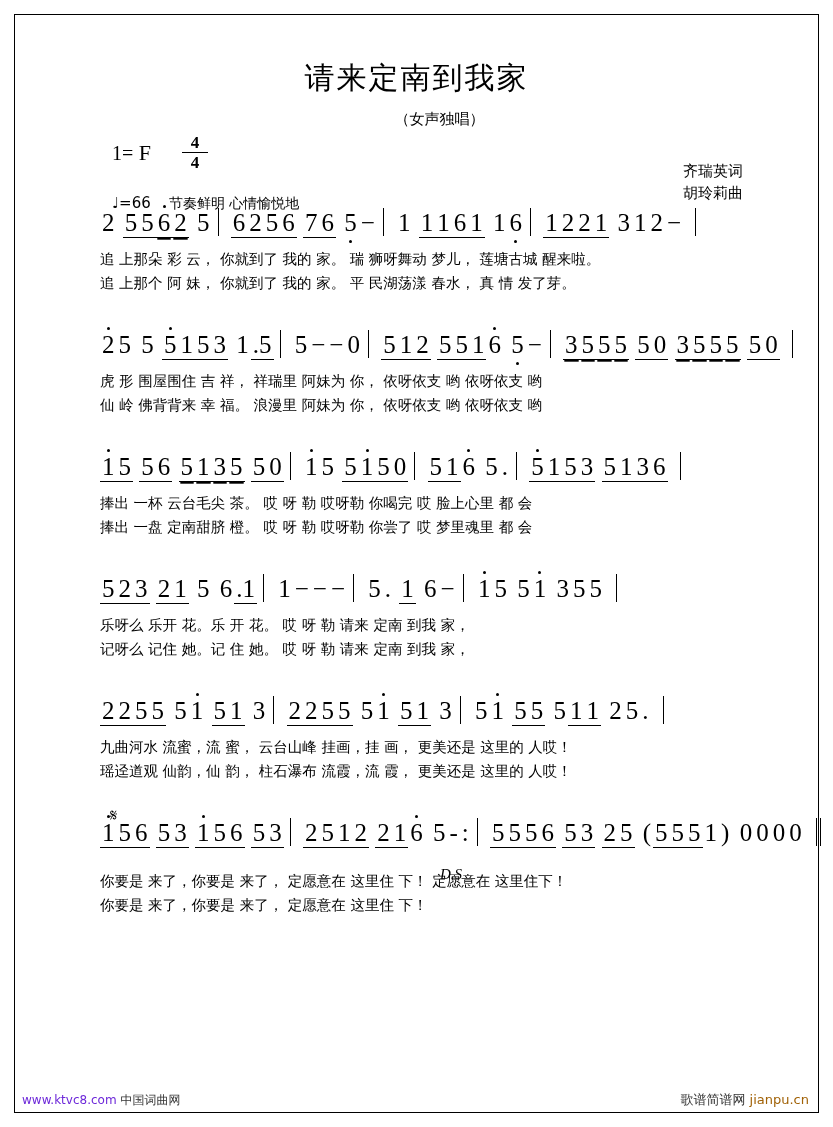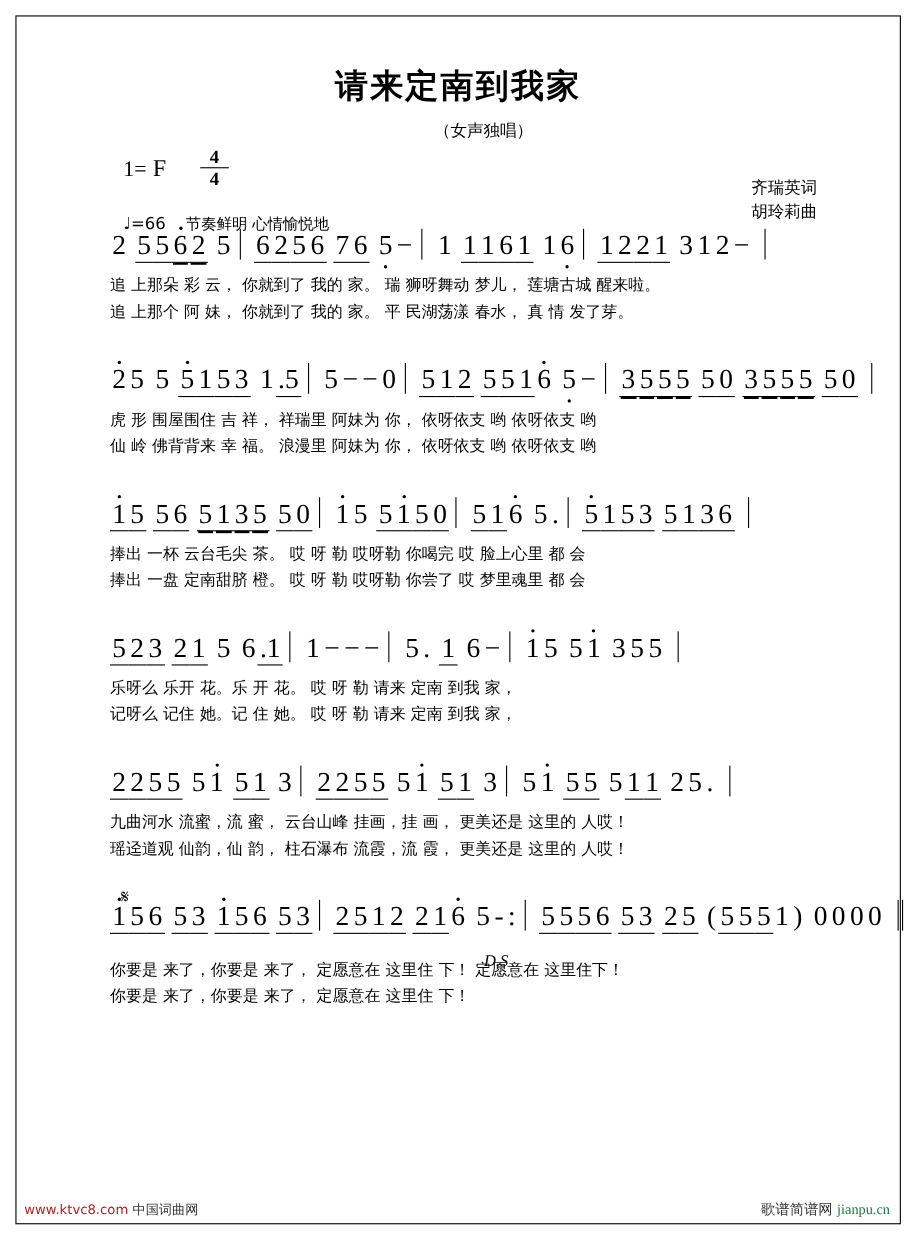--- a/index.html
+++ b/index.html
@@ -28,21 +28,21 @@
     border: 1px solid #000;
     box-sizing: border-box;
   }
   .title {
     position: absolute;
     top: 58px;
     left: 0;
     width: 833px;
     text-align: center;
     font-family: "DejaVu Sans", sans-serif;
-    font-weight: bold;
+    font-weight: normal;
     font-size: 30px;
     letter-spacing: 2px;
   }
   .subtitle {
     position: absolute;
     top: 110px;
     left: 0;
     width: 833px;
     text-align: center;
     font-family: "DejaVu Sans", sans-serif;
@@ -168,30 +168,30 @@
     background: #000;
   }
   .footer-left {
     position: absolute;
     left: 22px;
     bottom: 18px;
     font-family: "DejaVu Sans", sans-serif;
     font-size: 12px;
     color: #333;
   }
-  .footer-left .site { color: #b91c1c; }
+  .footer-left .site { color: #6d28d9; }
   .footer-right {
     position: absolute;
     right: 24px;
     bottom: 18px;
     font-family: "DejaVu Sans", sans-serif;
     font-size: 13px;
     color: #333;
   }
-  .footer-right .red { color: #15803d; font-family: Liberation Serif, serif; }
+  .footer-right .red { color: #a16207; }
   .seg {
     position: absolute;
     font-size: 17px;
   }
   .ds {
     position: absolute;
     font-family: "Liberation Serif", serif;
     font-size: 15px;
   }
 </style>

